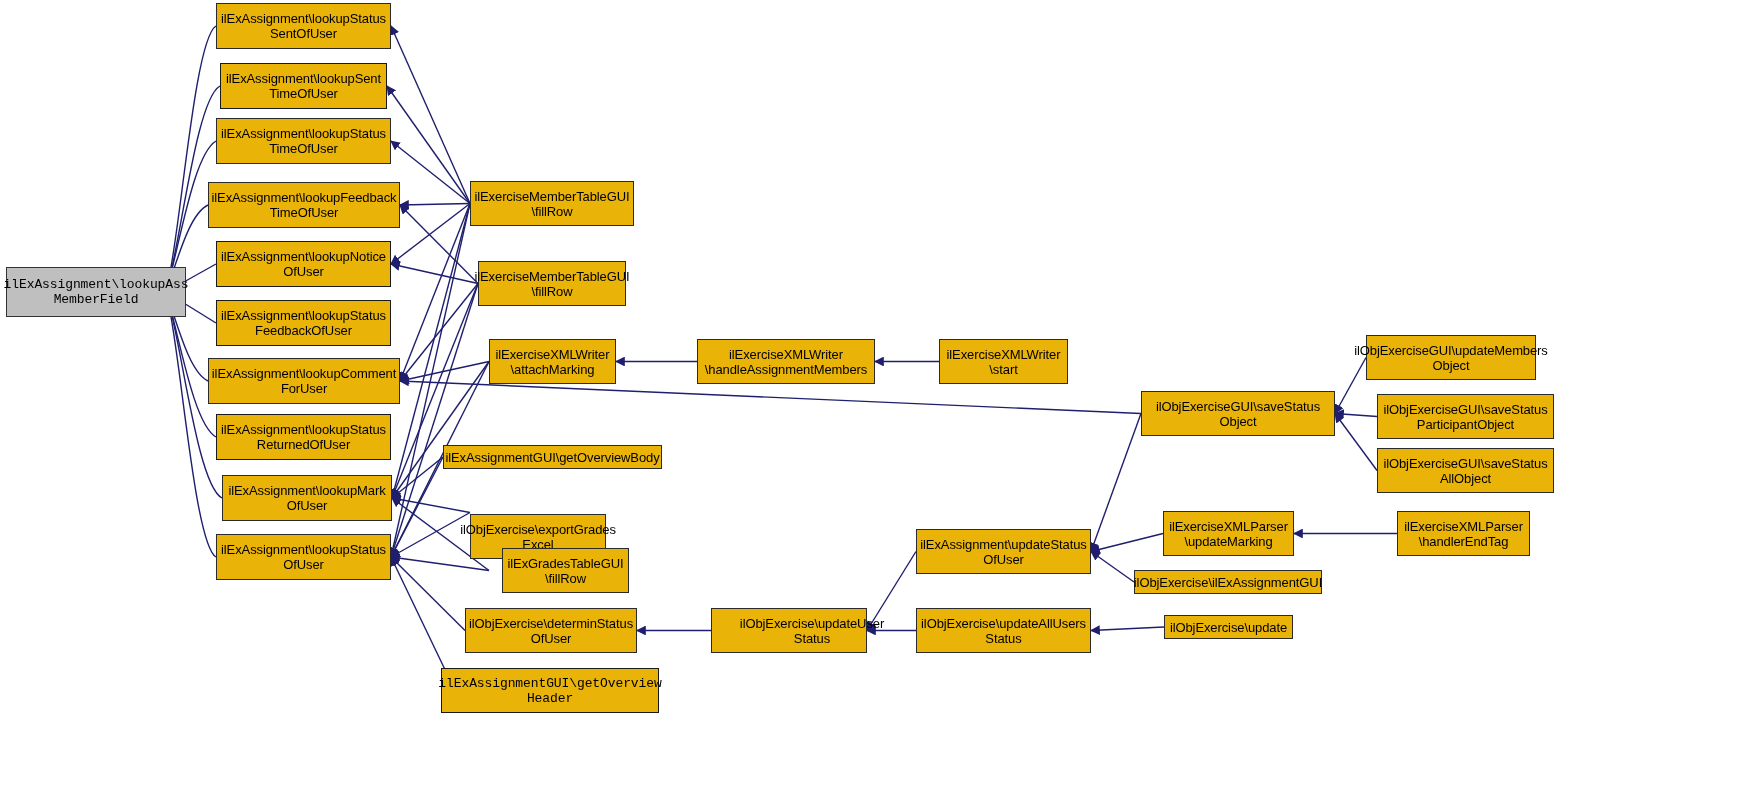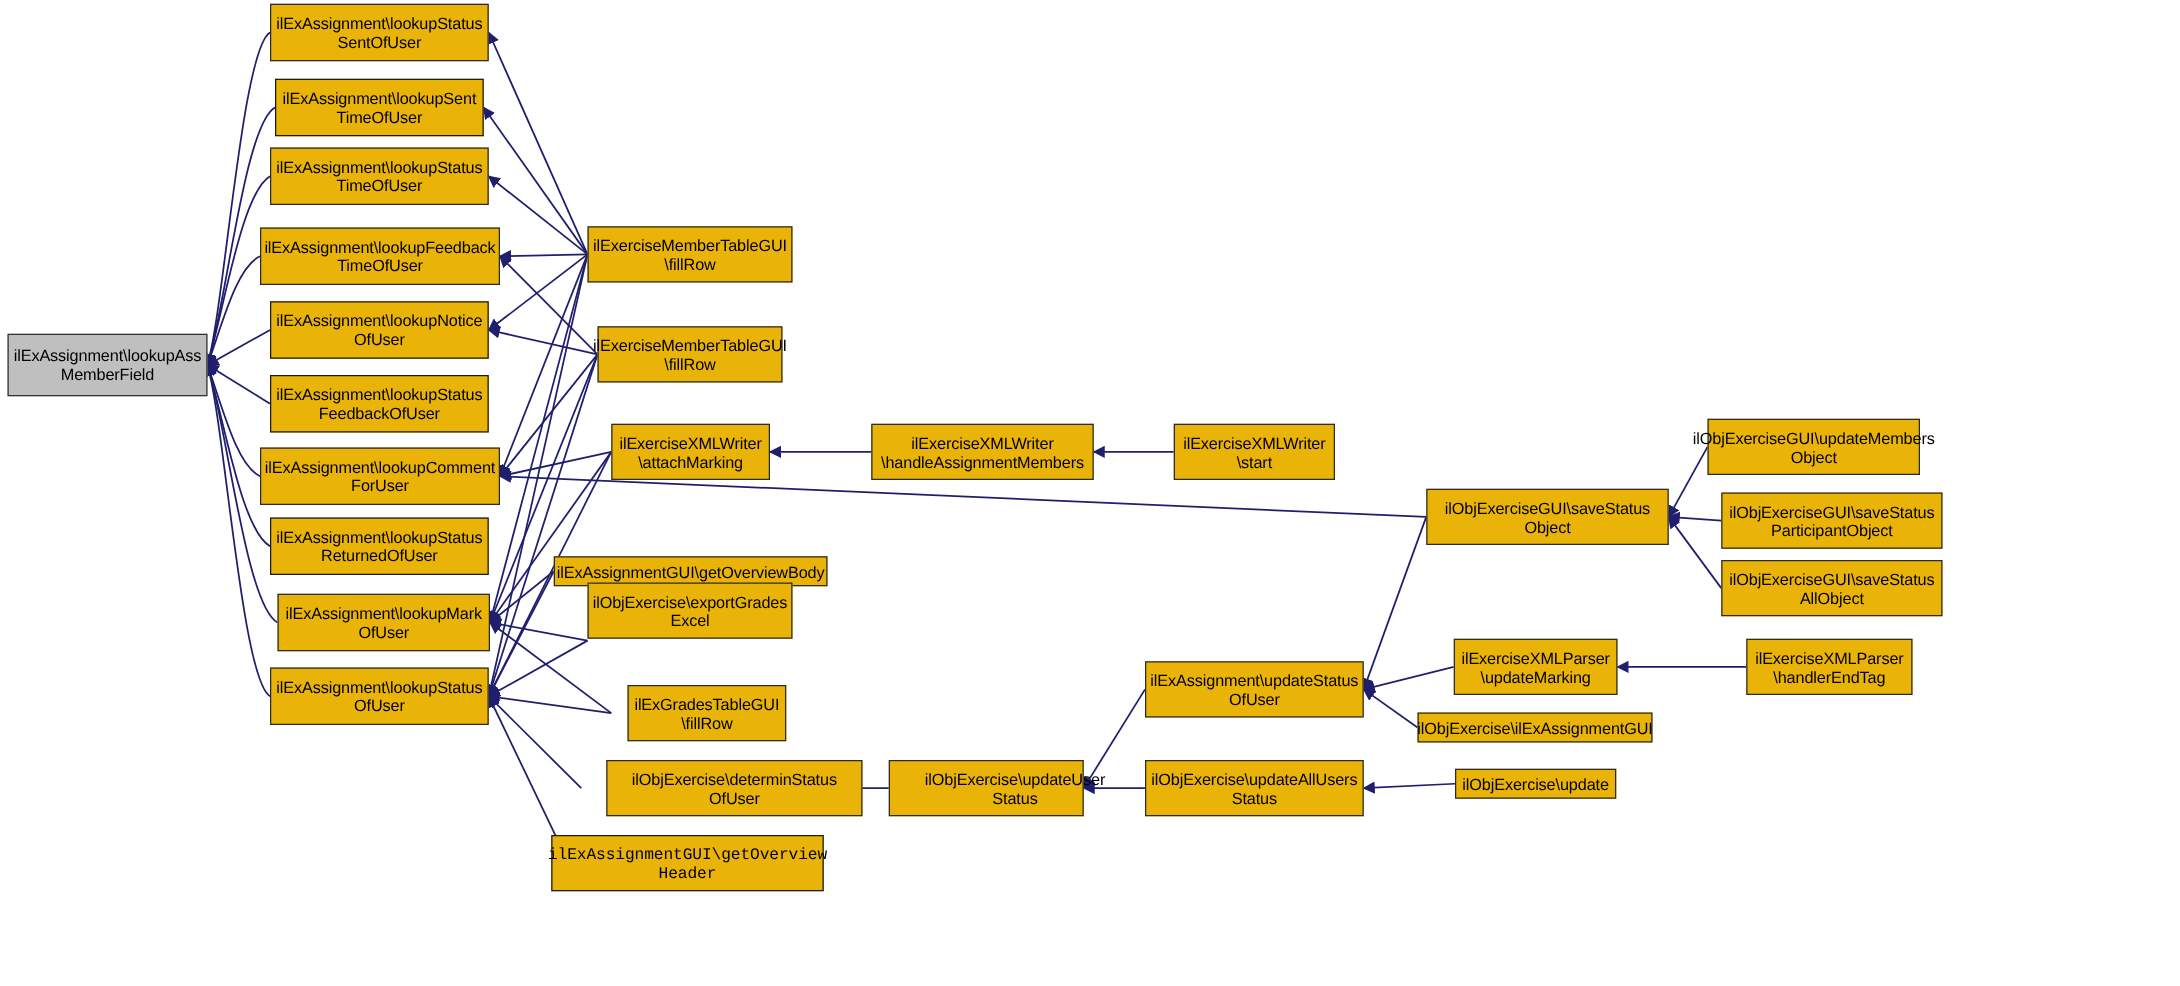--- a/index.html
+++ b/index.html
@@ -102,21 +102,21 @@
         <path d="M 1397 533.5 L 1294 533.5" fill="none" stroke="#1f1f6e" stroke-width="1.4" marker-end="url(#arrow)"></path>
         <path d="M 1134 582 L 1091 551.5" fill="none" stroke="#1f1f6e" stroke-width="1.4" marker-end="url(#arrow)"></path>
         <path d="M 1141 413.5 L 1091 551.5" fill="none" stroke="#1f1f6e" stroke-width="1.4" marker-end="url(#arrow)"></path>
         <path d="M 1141 413.5 L 400 381" fill="none" stroke="#1f1f6e" stroke-width="1.4" marker-end="url(#arrow)"></path>
         <path d="M 1366 357.5 L 1335 413.5" fill="none" stroke="#1f1f6e" stroke-width="1.4" marker-end="url(#arrow)"></path>
         <path d="M 1377 416.5 L 1335 413.5" fill="none" stroke="#1f1f6e" stroke-width="1.4" marker-end="url(#arrow)"></path>
         <path d="M 1377 470.5 L 1335 413.5" fill="none" stroke="#1f1f6e" stroke-width="1.4" marker-end="url(#arrow)"></path>
       </g>
   </svg>
   <div id="nodes">
-      <div class="node root" style="left: 6px; top: 267px; width: 160px; height: 50px;">ilExAssignment\lookupAss
+      <div class="node root" style="left: 6px; top: 267px; width: 180px; height: 50px; font-family: Liberation Mono, monospace;">ilExAssignment\lookupAss
 MemberField</div>
       <div class="node thick" style="left: 216px; top: 3px; width: 175px; height: 46px;">ilExAssignment\lookupStatus
 SentOfUser</div>
       <div class="node" style="left: 220px; top: 63px; width: 167px; height: 46px;">ilExAssignment\lookupSent
 TimeOfUser</div>
       <div class="node thick" style="left: 216px; top: 118px; width: 175px; height: 46px;">ilExAssignment\lookupStatus
 TimeOfUser</div>
       <div class="node thick" style="left: 208px; top: 182px; width: 192px; height: 46px;">ilExAssignment\lookupFeedback
 TimeOfUser</div>
       <div class="node" style="left: 216px; top: 241px; width: 175px; height: 46px;">ilExAssignment\lookupNotice
@@ -135,25 +135,25 @@
 \fillRow</div>
       <div class="node thick" style="left: 478px; top: 261px; width: 148px; height: 45px;">ilExerciseMemberTableGUI
 \fillRow</div>
       <div class="node thick" style="left: 489px; top: 339px; width: 127px; height: 45px;">ilExerciseXMLWriter
 \attachMarking</div>
       <div class="node thick" style="left: 697px; top: 339px; width: 178px; height: 45px;">ilExerciseXMLWriter
 \handleAssignmentMembers</div>
       <div class="node thick" style="left: 939px; top: 339px; width: 129px; height: 45px;">ilExerciseXMLWriter
 \start</div>
       <div class="node thick" style="left: 443px; top: 445px; width: 219px; height: 24px;">ilExAssignmentGUI\getOverviewBody</div>
-      <div class="node thick" style="left: 470px; top: 466px; width: 164px; height: 45px;">ilObjExercise\exportGrades
+      <div class="node thick" style="left: 470px; top: 514px; width: 136px; height: 45px;">ilObjExercise\exportGrades
 Excel</div>
       <div class="node thick" style="left: 502px; top: 548px; width: 127px; height: 45px;">ilExGradesTableGUI
 \fillRow</div>
-      <div class="node thick" style="left: 465px; top: 608px; width: 205px; height: 45px; margin-left: 20px;">ilObjExercise\determinStatus
+      <div class="node thick" style="left: 465px; top: 608px; width: 172px; height: 45px;">ilObjExercise\determinStatus
 OfUser</div>
       <div class="node" style="left: 441px; top: 668px; width: 218px; height: 45px; font-family: Liberation Mono, monospace;">ilExAssignmentGUI\getOverview
 Header</div>
       <div class="node thick" style="left: 916px; top: 529px; width: 175px; height: 45px;">ilExAssignment\updateStatus
 OfUser</div>
       <div class="node thick" style="left: 711px; top: 608px; width: 156px; height: 45px; padding-left: 46px;">ilObjExercise\updateUser
 Status</div>
       <div class="node thick" style="left: 916px; top: 608px; width: 175px; height: 45px;">ilObjExercise\updateAllUsers
 Status</div>
       <div class="node thick" style="left: 1164px; top: 615px; width: 129px; height: 24px;">ilObjExercise\update</div>

